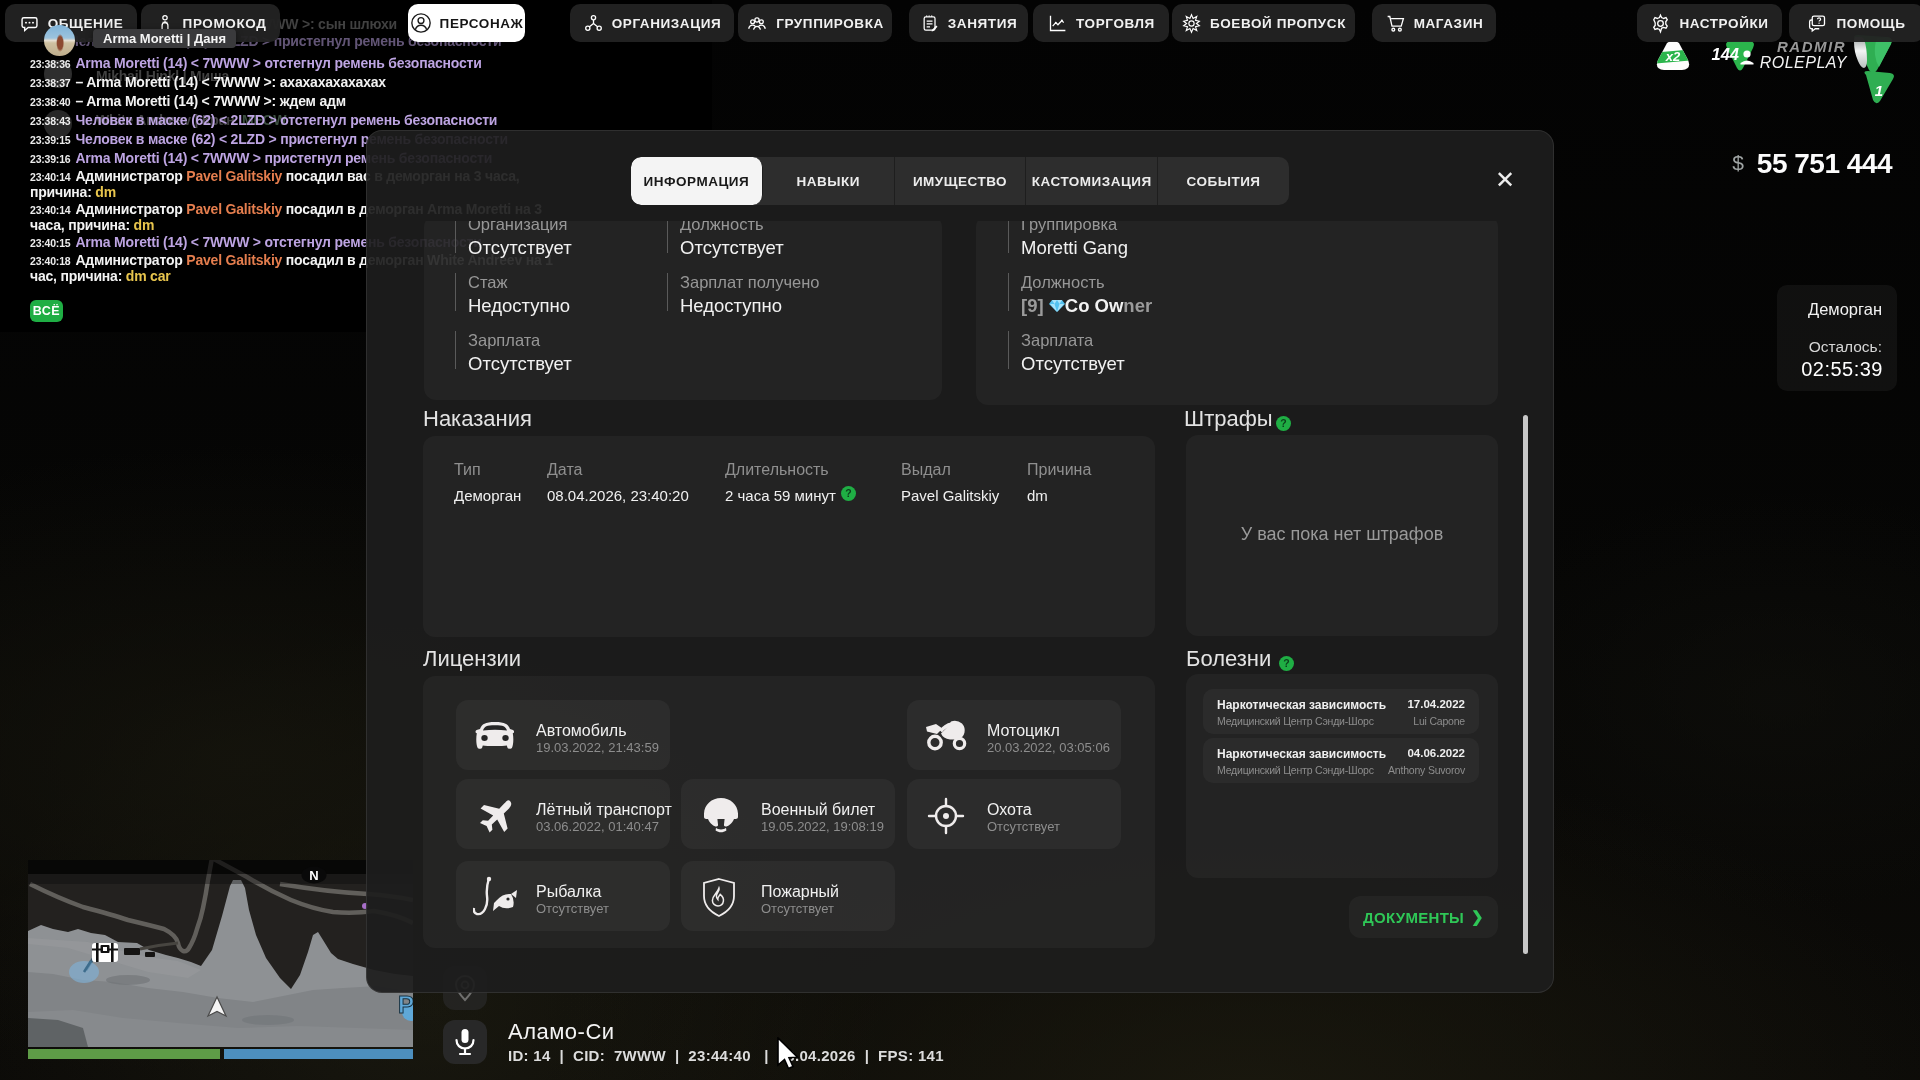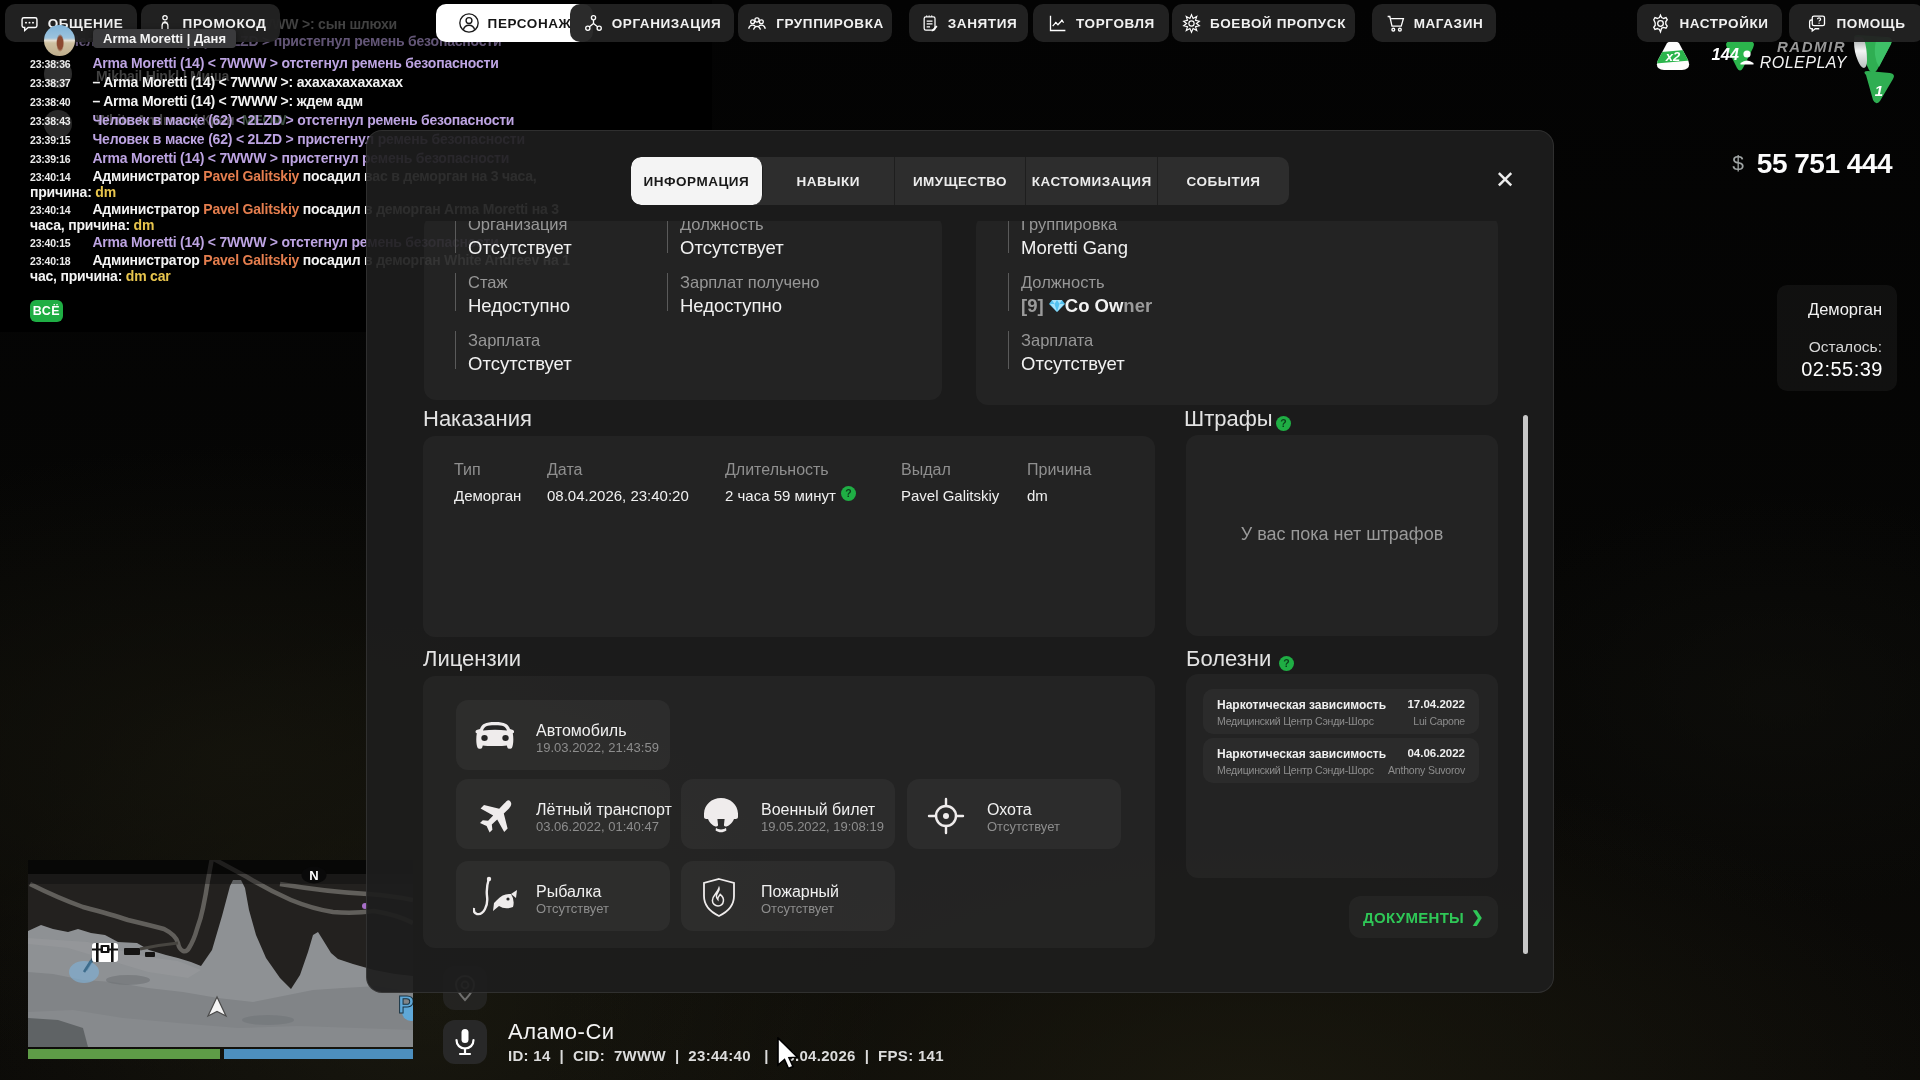--- a/index.html
+++ b/index.html
@@ -10,21 +10,21 @@
  radial-gradient(600px 500px at 430px 1000px, rgba(30,29,18,.7), rgba(0,0,0,0) 75%),
  radial-gradient(500px 300px at 1780px 700px, rgba(16,16,12,.6), rgba(0,0,0,0) 70%),
  linear-gradient(180deg, #030303 0%, #060605 55%, #0c0b08 100%);}
 
 .nb{position:absolute;top:4px;height:38px;border-radius:10px;background:rgba(34,34,34,.96);display:flex;align-items:center;justify-content:center;gap:8px;color:#f1f1f1;font-size:13.5px;font-weight:bold;letter-spacing:.6px;white-space:nowrap}
 .nb svg{flex:0 0 auto}
 .nb.act{background:#fff;color:#161616}
 
 #chatbg{left:0;top:0;width:712px;height:332px;background:rgba(0,0,0,.82)}
 .cl{position:absolute;font-size:14px;letter-spacing:-.2px;font-weight:bold;white-space:nowrap;color:#f3f3f3}
-.cl .ts{font-size:10.5px;color:#ececec;letter-spacing:-.2px;margin-right:22px}
+.cl .ts{font-size:10.5px;color:#ececec;letter-spacing:-.2px;margin-right:5px}
 .lav{color:#bda4e2}
 .org{color:#e57e4e}
 .yel{color:#e8c54d}
 .ghost{color:#414141}
 #vse{left:30px;top:300px;width:33px;height:22px;background:#1fae44;border-radius:6px;color:#fff;font-size:12.5px;font-weight:bold;display:flex;align-items:center;justify-content:center;letter-spacing:.5px}
 #avatar{left:44px;top:25px;width:31px;height:31px;border-radius:50%;background:radial-gradient(4px 9px at 52% 58%,#8d4a30 70%,rgba(0,0,0,0) 100%),linear-gradient(180deg,#7fb3d8 0%,#9cc3dd 42%,#e6ded0 50%,#cfc0a0 58%,#bfae8d 100%)}
 #tooltip{left:93px;top:29px;height:19px;padding:0 10px;background:#3a3a3c;border-radius:4px;color:#f5f5f5;font-size:13px;font-weight:bold;display:flex;align-items:center;box-shadow:0 2px 6px rgba(0,0,0,.5)}
 
 #modal{left:366px;top:130px;width:1188px;height:863px;background:rgba(29,29,29,.93);border:1px solid rgba(255,255,255,.09);border-radius:16px}
 .tabg{position:absolute;left:264px;top:26px;width:658px;height:48px;background:#2d2d2d;border-radius:10px;display:flex;overflow:hidden}
@@ -211,21 +211,21 @@
           <path d="M4 5h13a2 2 0 0 1 2 2v7a2 2 0 0 1-2 2h-8l-4 3.4V16H4a2 2 0 0 1-2-2V7a2 2 0 0 1 2-2z" transform="translate(1.5 .5)"></path>
           <circle cx="8" cy="11" r="1.1" fill="#fff" stroke="none"></circle>
           <circle cx="12" cy="11" r="1.1" fill="#fff" stroke="none"></circle>
           <circle cx="16" cy="11" r="1.1" fill="#fff" stroke="none"></circle>
         </svg>ОБЩЕНИЕ</div>
 <div class="nb" style="left:141px;width:139px"><svg width="20" height="21" viewBox="0 0 24 24" fill="none" stroke="#fff" stroke-width="1.5">
           <circle cx="12" cy="5" r="2.6"></circle>
           <path d="M8.5 21v-6.5a3.5 3.5 0 0 1 7 0V21M12 9v3"></path>
           <path d="M9 10.5h6" stroke-width="1.2"></path>
         </svg>ПРОМОКОД</div>
-<div class="nb act" style="left:436px;width:157px"><svg width="22" height="22" viewBox="0 0 24 24" fill="none" stroke="#1a1a1a" stroke-width="1.5">
+<div class="nb act" style="left:408px;width:117px"><svg width="22" height="22" viewBox="0 0 24 24" fill="none" stroke="#1a1a1a" stroke-width="1.5">
           <circle cx="12" cy="12" r="10"></circle>
           <circle cx="12" cy="9.4" r="3.2"></circle>
           <path d="M5.8 19.4c1-3.4 3.3-5 6.2-5s5.2 1.6 6.2 5"></path>
         </svg>ПЕРСОНАЖ</div>
 <div class="nb" style="left:570px;width:164px"><svg width="21" height="21" viewBox="0 0 24 24" fill="none" stroke="#fff" stroke-width="1.5">
           <circle cx="12" cy="5.5" r="2.4"></circle>
           <circle cx="5.5" cy="17.5" r="2.4"></circle>
           <circle cx="18.5" cy="17.5" r="2.4"></circle>
           <path d="M12 8v4m0 0l-5 4m5-4l5 4"></path>
         </svg>ОРГАНИЗАЦИЯ</div>
@@ -343,20 +343,33 @@
 <div class="lic" style="left:89px;top:479px">
           <svg width="44" height="40" viewBox="0 0 44 40">
             <path fill="#efecec" d="M7 14c2-5 5-7 15-7s13 2 15 7l3 1c1.5.6 1.5 3-.2 3.2 1 6 .5 12-.8 14.5-.6 1.3-4 1.3-4.5 0l-.7-2.2c-4 .8-20 .8-24 0l-.7 2.2c-.5 1.3-3.9 1.3-4.5 0C3.3 30.2 2.8 24.2 3.8 18.2 2.1 18 2.1 15.6 3.6 15z"></path>
             <ellipse cx="11.5" cy="23" rx="3.2" ry="3" fill="#262626"></ellipse>
             <ellipse cx="32.5" cy="23" rx="3.2" ry="3" fill="#262626"></ellipse>
             <path d="M10 15.5c1.6-4 3.4-5.2 12-5.2s10.4 1.2 12 5.2c-8-.9-16-.9-24 0z" fill="#262626"></path>
           </svg>
           <div class="nm">Автомобиль</div>
           <div class="dt">19.03.2022, 21:43:59</div>
         </div>
+<div class="lic" style="left:540px;top:479px">
+          <svg width="46" height="40" viewBox="0 0 46 40">
+            <g fill="#efecec">
+              <path d="M2 12 L12 9 L18.5 13.5 L13 19 L3 16.5 Z"></path>
+              <path d="M15.5 15 Q20.5 8.5 27 7.5 L26 12 Q21 13 18 17.5 Z"></path>
+              <path d="M27 6.5 Q33 4.5 38 8.5 Q41.5 12.5 40.5 17.5 Q39.5 22.5 34 24.5 L26 24.5 Q19 23.5 17 18.5 L23 12.5 Q26 8.5 27 6.5 Z"></path>
+              <circle cx="11" cy="27.5" r="6.2" fill="none" stroke="#efecec" stroke-width="3.4"></circle>
+              <circle cx="35.5" cy="28.5" r="5.2" fill="none" stroke="#efecec" stroke-width="3.2"></circle>
+            </g>
+          </svg>
+          <div class="nm">Мотоцикл</div>
+          <div class="dt">20.03.2022, 03:05:06</div>
+        </div>
 <div class="lic" style="left:89px;top:558px">
           <svg width="44" height="44" viewBox="0 0 44 44">
             <path fill="#efecec" d="M37 7c2.4 2.4 1 5.4-1 7.4l-5.2 5 3.8 15.2-3.4 3.4-7-12.6-5.4 5.2.6 5.2-2.8 2.8-3-6.6-6.6-3 2.8-2.8 5.3.6 5.1-5.4L7.6 14.4 11 11l15.2 3.8 5-5.2c2-2 3.9-4.5 5.8-2.6z"></path>
           </svg>
           <div class="nm">Лётный транспорт</div>
           <div class="dt">03.06.2022, 01:40:47</div>
         </div>
 <div class="lic" style="left:314px;top:558px">
           <svg width="46" height="42" viewBox="0 0 46 42">
             <g fill="#efecec">

